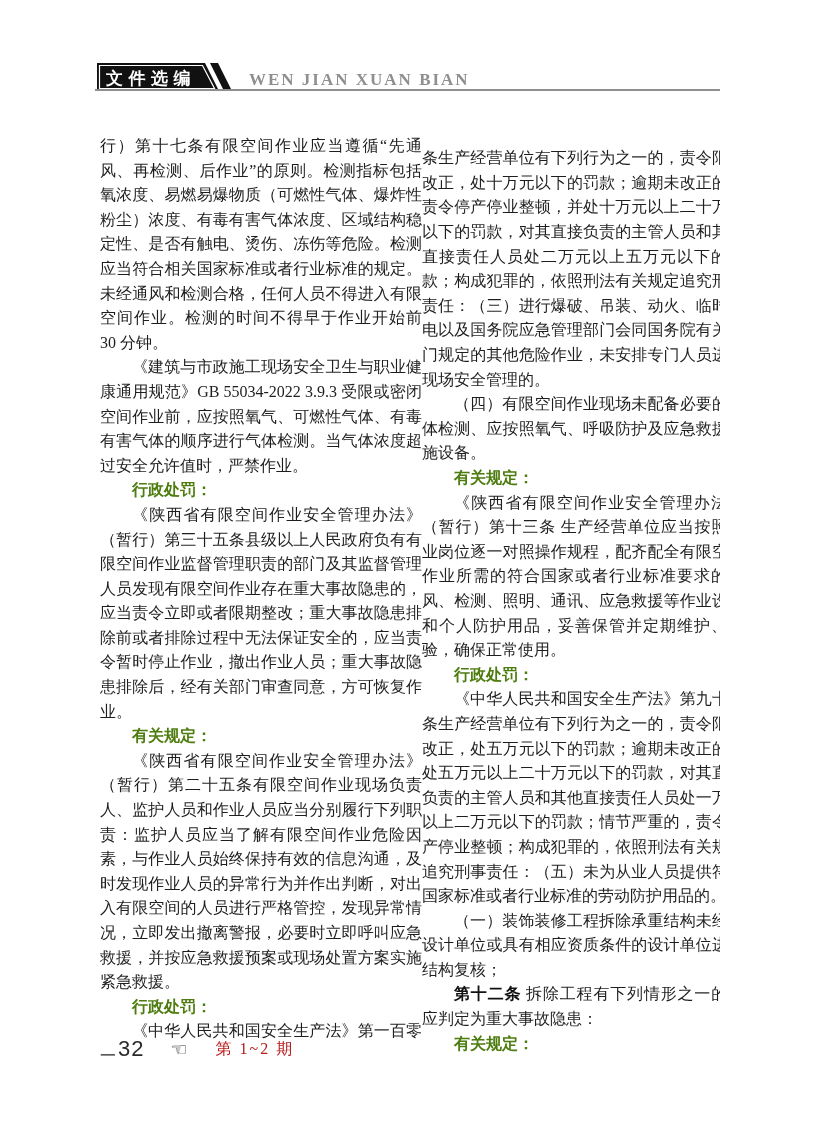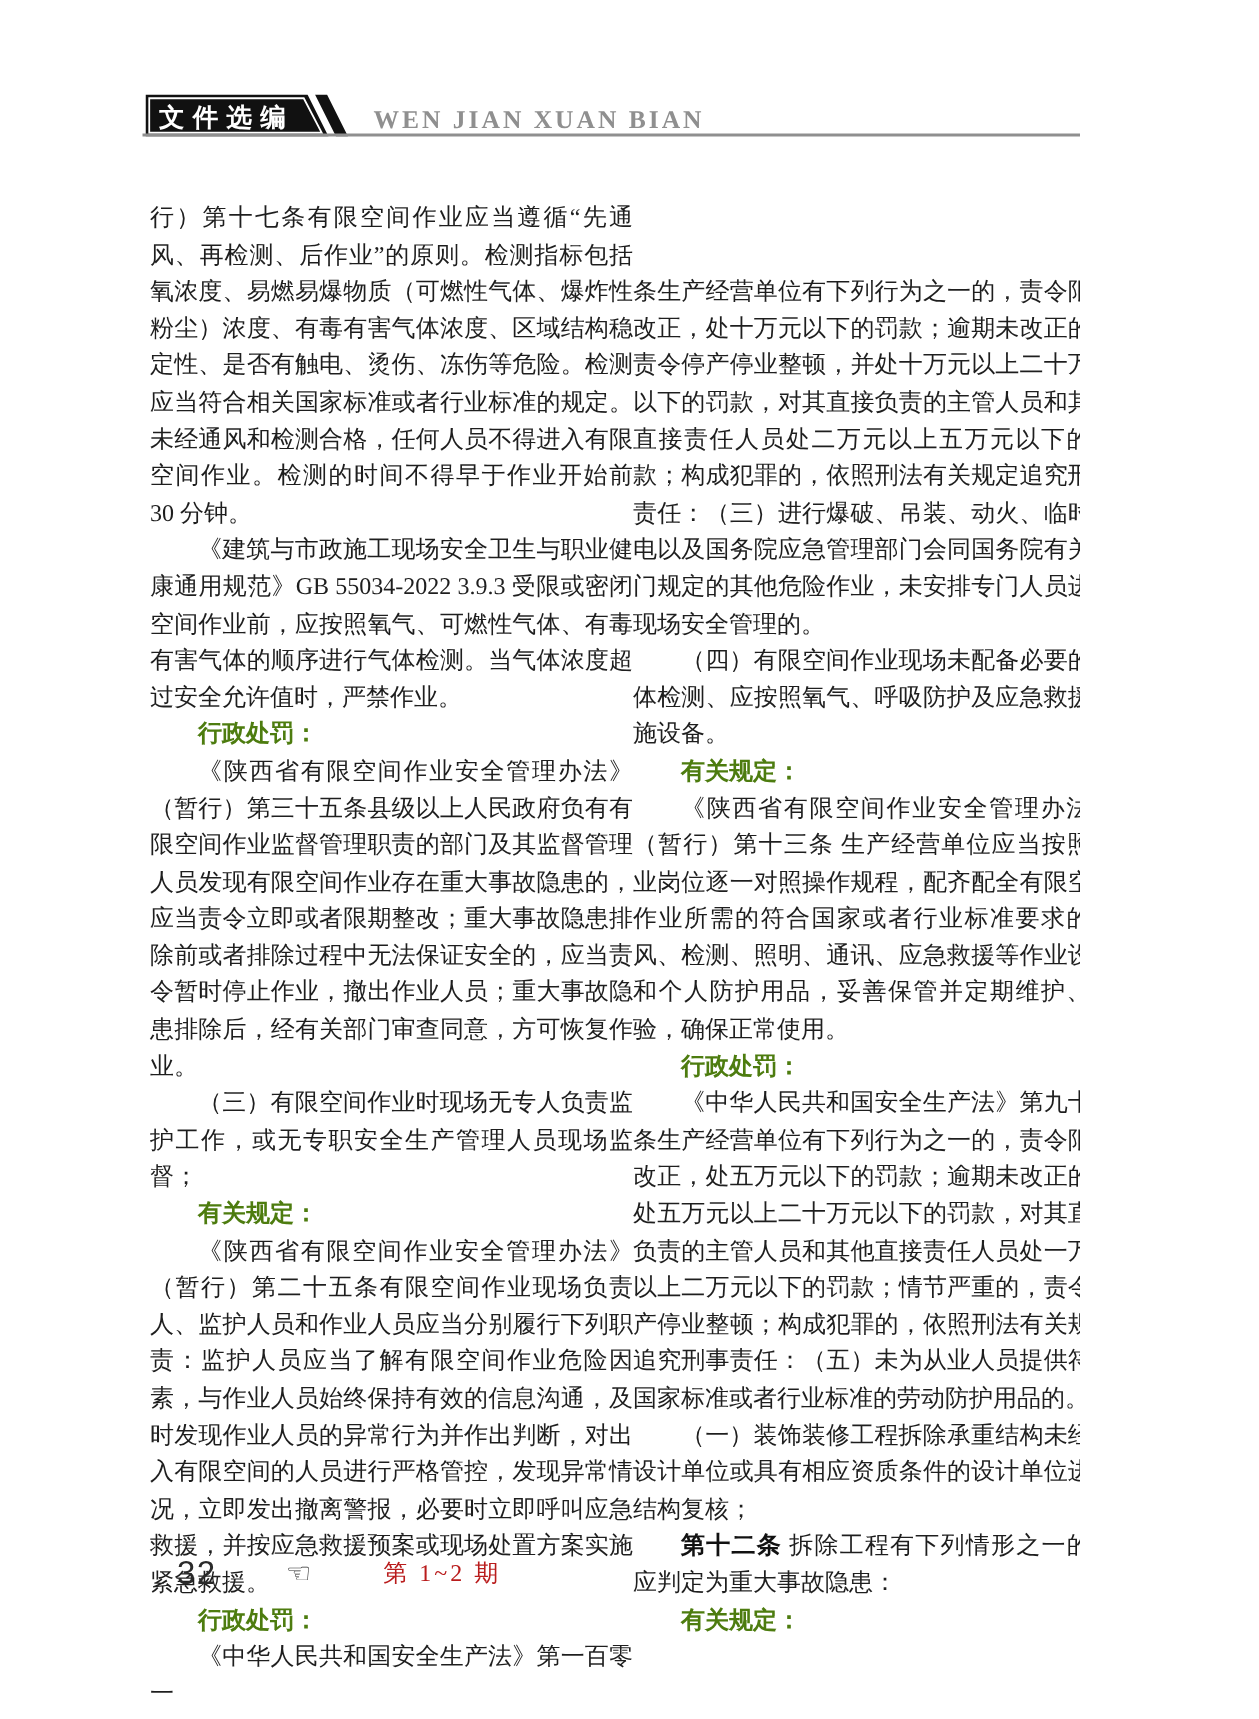--- a/index.html
+++ b/index.html
@@ -44,21 +44,21 @@
     font-weight:700; text-indent:2em; color:#4d7c0f;
   }
   .lead-bold {
     font-family:"Liberation Sans","DejaVu Sans",sans-serif;
     font-weight:700; color:#111;
   }
 
   
   .page-footer {
     position:absolute; left:118px; top:1036px;
-    display:flex; align-items:center;gap:20px;
+    display:flex; align-items:center;
   }
   .page-num {
     font-family:"Liberation Sans","DejaVu Sans",sans-serif;
     font-size:22px; color:#2a2a2a; letter-spacing:1px;
   }
   .hand { font-size:19px; color:#2a2a2a; margin-left:26px; }
   .issue {
     font-size:16px; color:#b91c1c; margin-left:28px; letter-spacing:2px;
     font-family:"Liberation Serif","DejaVu Serif",serif;
   }
@@ -81,21 +81,20 @@
     <div class="header-rule"></div>
   </header>
 
   <main class="content">
 
     <section class="column">
       <p class="para no-indent">行）第十七条有限空间作业应当遵循“先通风、再检测、后作业”的原则。检测指标包括氧浓度、易燃易爆物质（可燃性气体、爆炸性粉尘）浓度、有毒有害气体浓度、区域结构稳定性、是否有触电、烫伤、冻伤等危险。检测应当符合相关国家标准或者行业标准的规定。未经通风和检测合格，任何人员不得进入有限空间作业。检测的时间不得早于作业开始前 30 分钟。</p>
       <p class="para">《建筑与市政施工现场安全卫生与职业健康通用规范》GB 55034-2022 3.9.3 受限或密闭空间作业前，应按照氧气、可燃性气体、有毒有害气体的顺序进行气体检测。当气体浓度超过安全允许值时，严禁作业。</p>
       <p class="heading">行政处罚：</p>
       <p class="para">《陕西省有限空间作业安全管理办法》（暂行）第三十五条县级以上人民政府负有有限空间作业监督管理职责的部门及其监督管理人员发现有限空间作业存在重大事故隐患的，应当责令立即或者限期整改；重大事故隐患排除前或者排除过程中无法保证安全的，应当责令暂时停止作业，撤出作业人员；重大事故隐患排除后，经有关部门审查同意，方可恢复作业。</p>
-      <p class="para">（三）有限空间作业时现场无专人负责监护工作，或无专职安全生产管理人员现场监督；</p>
       <p class="heading">有关规定：</p>
       <p class="para">《陕西省有限空间作业安全管理办法》（暂行）第二十五条有限空间作业现场负责人、监护人员和作业人员应当分别履行下列职责：监护人员应当了解有限空间作业危险因素，与作业人员始终保持有效的信息沟通，及时发现作业人员的异常行为并作出判断，对出入有限空间的人员进行严格管控，发现异常情况，立即发出撤离警报，必要时立即呼叫应急救援，并按应急救援预案或现场处置方案实施紧急救援。</p>
       <p class="heading">行政处罚：</p>
       <p class="para">《中华人民共和国安全生产法》第一百零一</p>
     </section>
 
     <section class="column">
       <p class="para no-indent">条生产经营单位有下列行为之一的，责令限期改正，处十万元以下的罚款；逾期未改正的，责令停产停业整顿，并处十万元以上二十万元以下的罚款，对其直接负责的主管人员和其他直接责任人员处二万元以上五万元以下的罚款；构成犯罪的，依照刑法有关规定追究刑事责任：（三）进行爆破、吊装、动火、临时用电以及国务院应急管理部门会同国务院有关部门规定的其他危险作业，未安排专门人员进行现场安全管理的。</p>
       <p class="para">（四）有限空间作业现场未配备必要的气体检测、应按照氧气、呼吸防护及应急救援设施设备。</p>
       <p class="heading">有关规定：</p>

